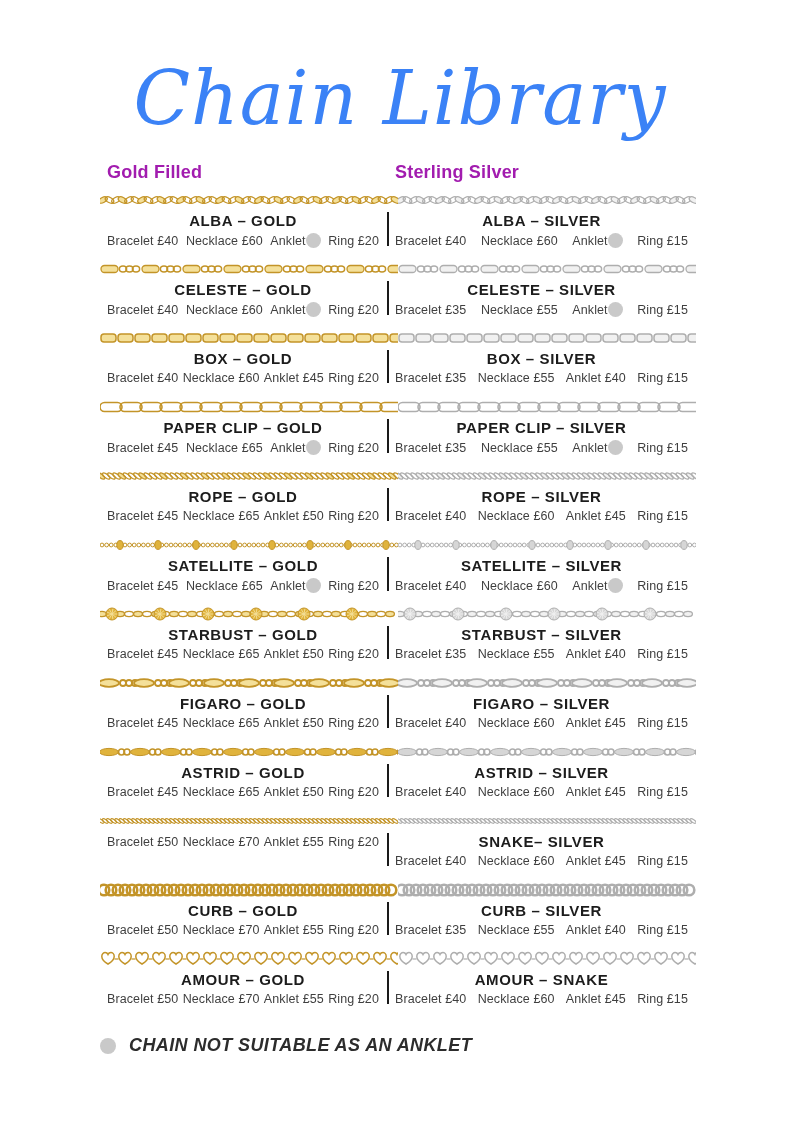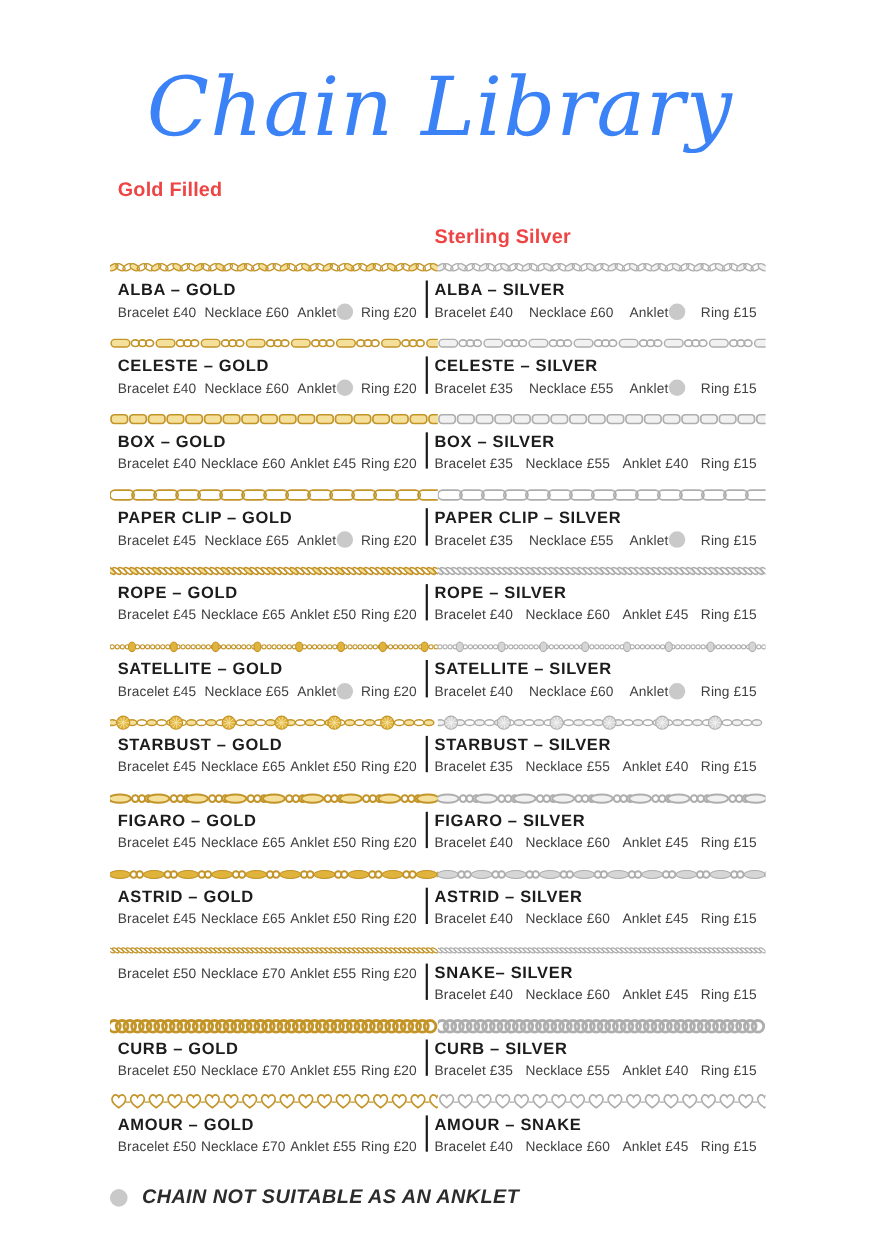--- a/index.html
+++ b/index.html
@@ -9,28 +9,28 @@
   }
   .title {
     margin:44px 60px 0 60px; height:112px;
     text-align:center;
     font-family:"DejaVu Serif", serif; font-style:italic; font-weight:400;
     font-size:74px; line-height:108px; color:#3b82f6; letter-spacing:1px;
     white-space:nowrap;
   }
   .content { margin-left:100px; width:596px; }
   .col-headers { display:flex; margin-top:6px; margin-bottom:8px; }
-  .col-header { font-size:18px; font-weight:700; color:#ef4444; letter-spacing:.2px; }
+  .col-header { font-size:18px; font-weight:700; color:#a21caf; letter-spacing:.2px; }
   .col-header.gold { width:289px; padding-left:7px; box-sizing:border-box; }
-  .col-header.silver { padding-left:6px;margin-top:43px; }
+  .col-header.silver { padding-left:6px; }
 
   .row { height:69px; }
   .chain-strip { height:18px; display:flex; }
   .chain-half { display:block; width:298px; height:18px; }
-  .row-body { display:flex; margin-top:2px; }
+  .row-body { display:flex; margin-top:2px;text-align:center; }
   .cell { box-sizing:border-box; }
   .gold-cell { width:287px; padding-left:7px; padding-right:8px; }
   .silver-cell { flex:1; padding-left:6px; padding-right:8px; }
   .divider { width:2px; background:var(--divider,#1a1a1a); margin:1px 0 2px 0; }
   .chain-name {
     font-size:15px; font-weight:700; color:var(--name,#1c1c1c);
     letter-spacing:.6px; line-height:19px; white-space:nowrap;
   }
   .prices {
     display:flex; justify-content:space-between; align-items:center;

